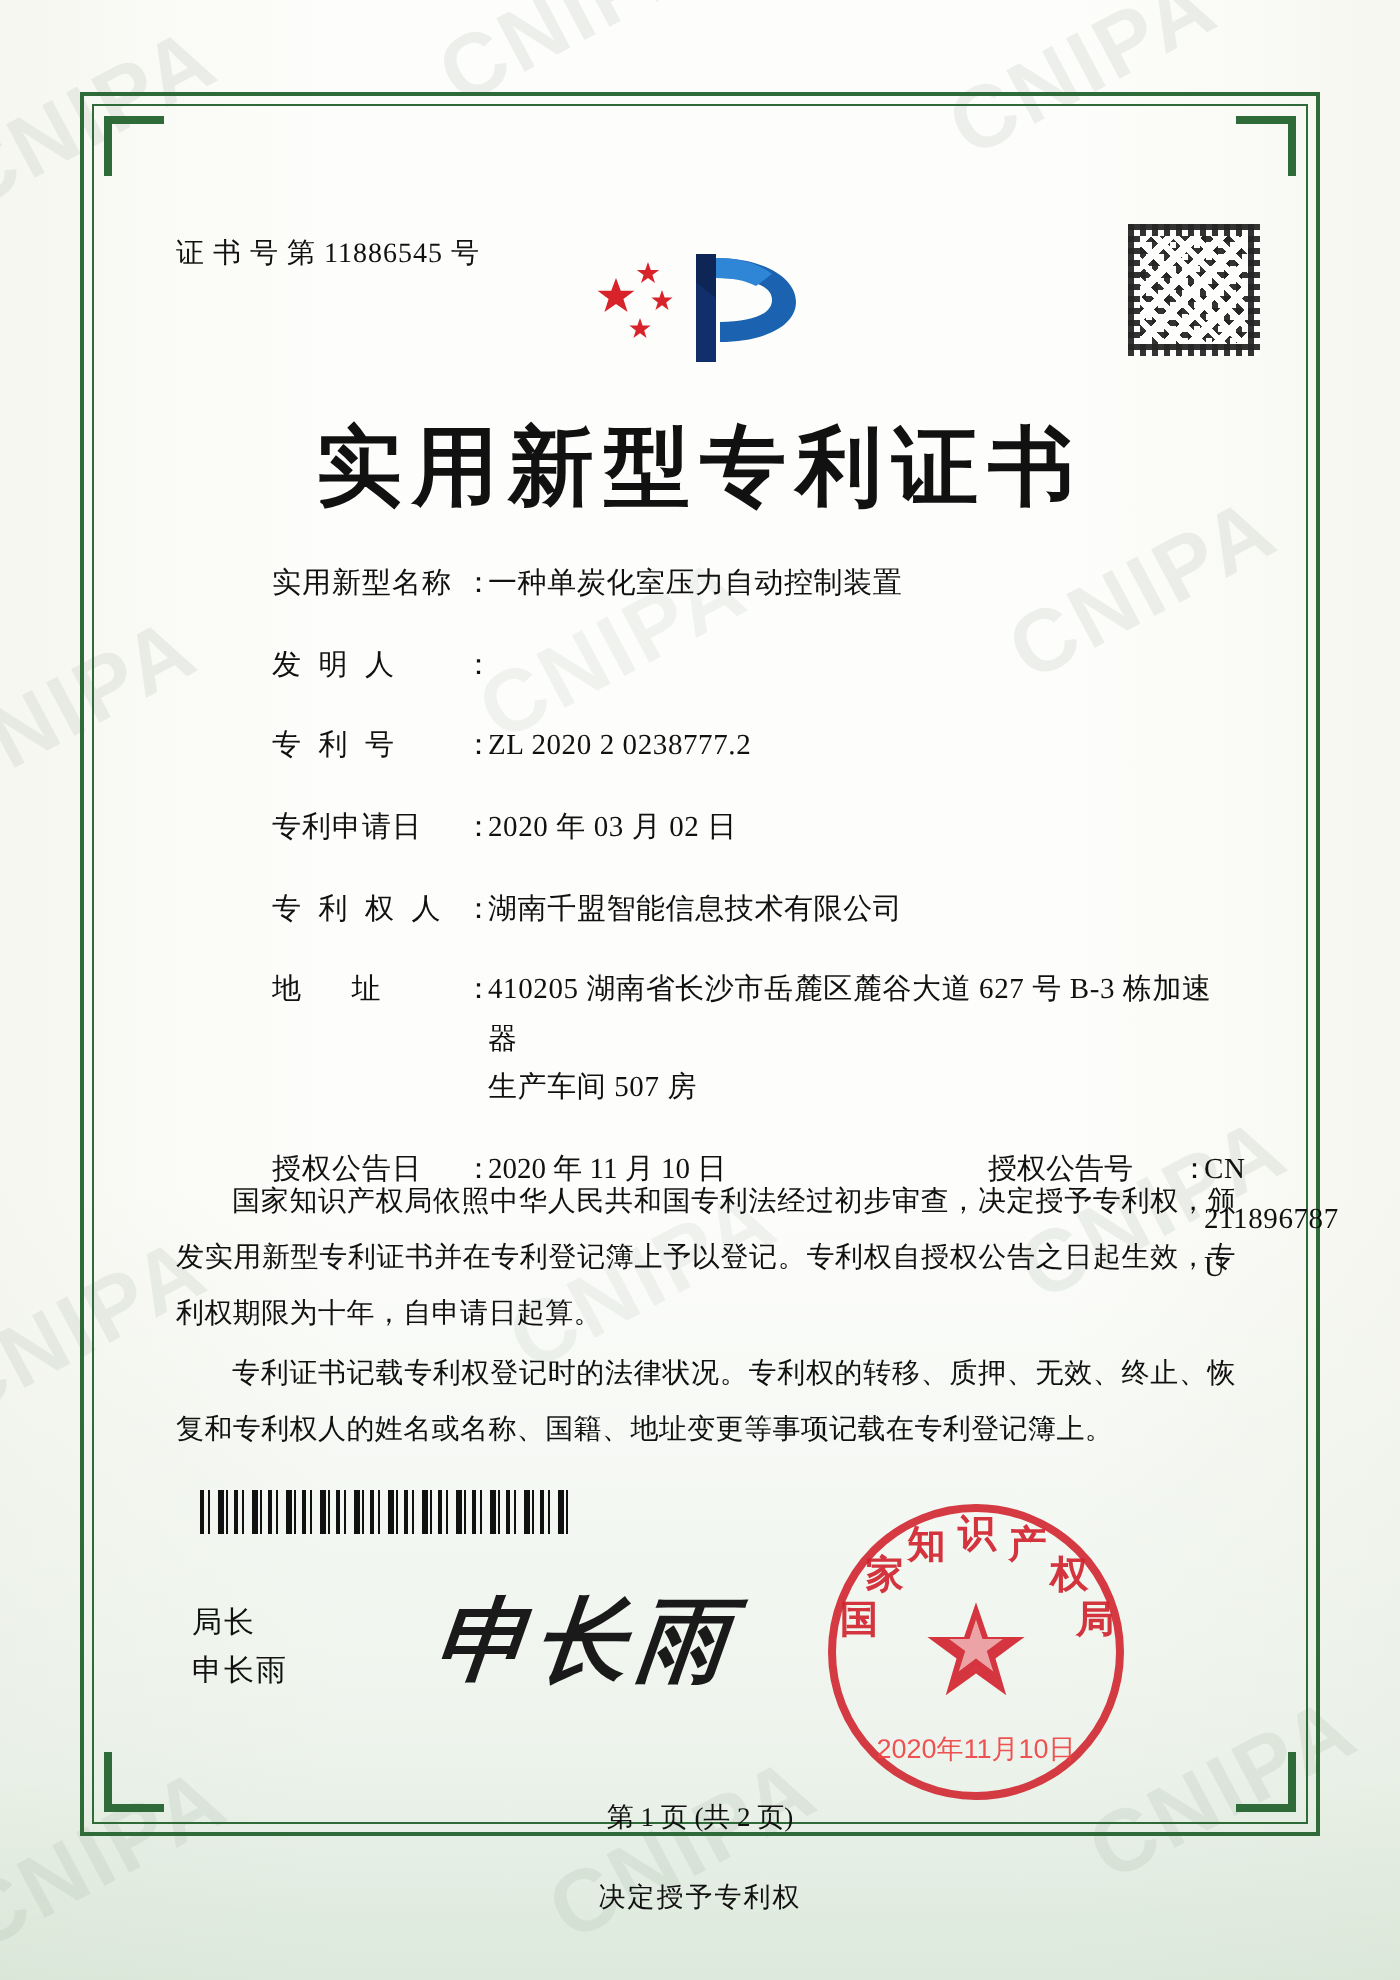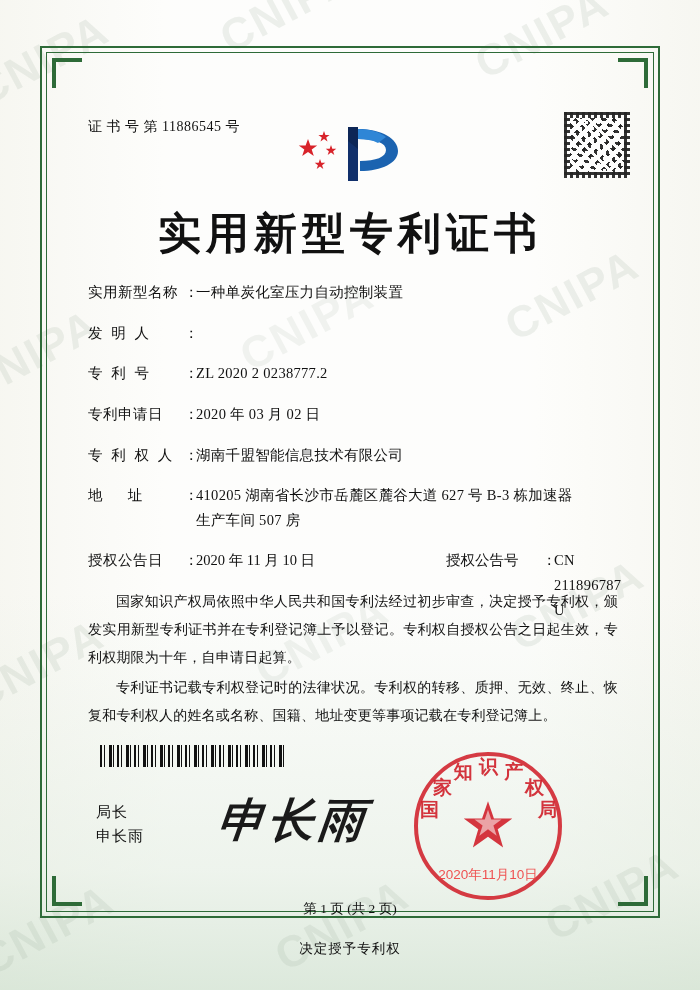--- a/index.html
+++ b/index.html
@@ -139,20 +139,21 @@
     top: 280px;
     right: 80px;
   }
   .row {
     display: flex;
     align-items: flex-start;
     margin-bottom: 16px;
     font-size: 14.5px;
     line-height: 1.7;
     color: #111;
+    margin-left: 48px;
   }
   .label {
     width: 96px;
     flex: none;
     white-space: pre;
     letter-spacing: 0.5px;
   }
   .colon {
     width: 12px;
     flex: none;

